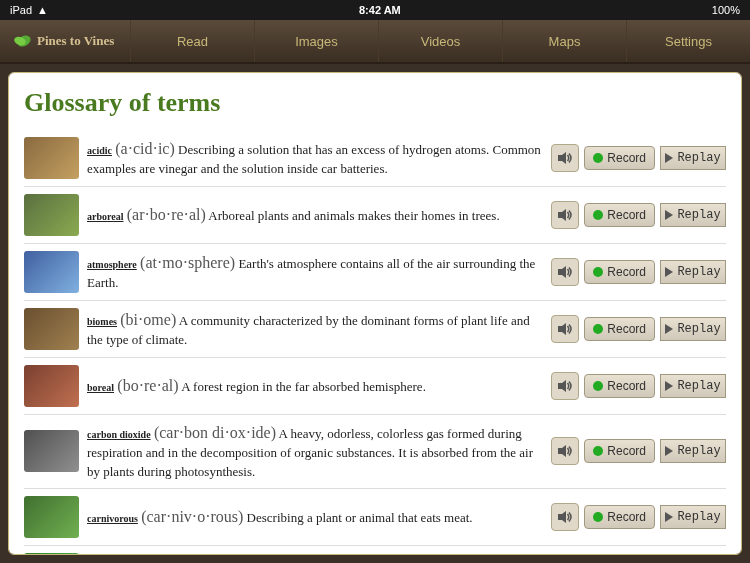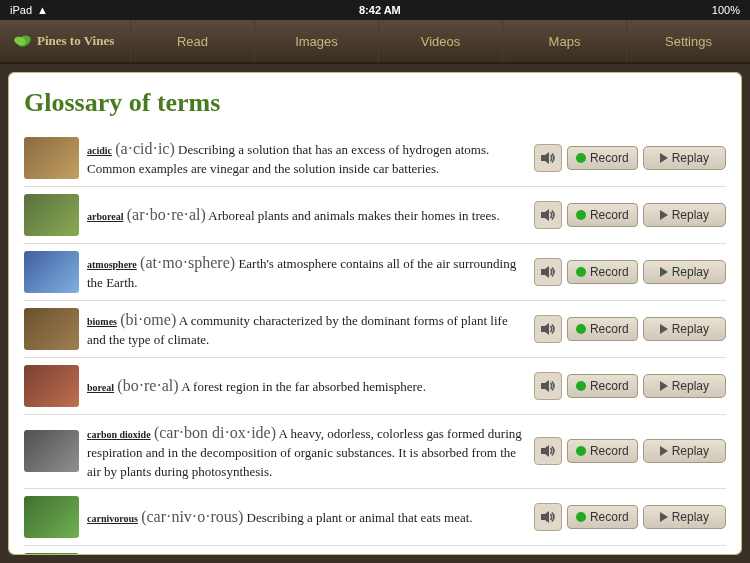--- a/index.html
+++ b/index.html
@@ -162,25 +162,25 @@
       background: #22aa22;
       border-radius: 50%;
       flex-shrink: 0;
     }
     .replay-btn {
       display: flex;
       align-items: center;
       gap: 4px;
       background: linear-gradient(to bottom, #e8e0d0, #d0c8b8);
       border: 1px solid #a09880;
-      border-radius: 5px;
-      padding: 4px 16px;
+      border-radius: 0;
+      padding: 4px 4px;
       cursor: pointer;
       font-size: 12px;
-      font-family: Liberation Sans, sans-serif;
+      font-family: Liberation Mono, monospace;
       color: #333;
       min-width: 66px;
       justify-content: center;
     }
     .play-triangle {
       width: 0;
       height: 0;
       border-top: 5px solid transparent;
       border-bottom: 5px solid transparent;
       border-left: 8px solid #555;

